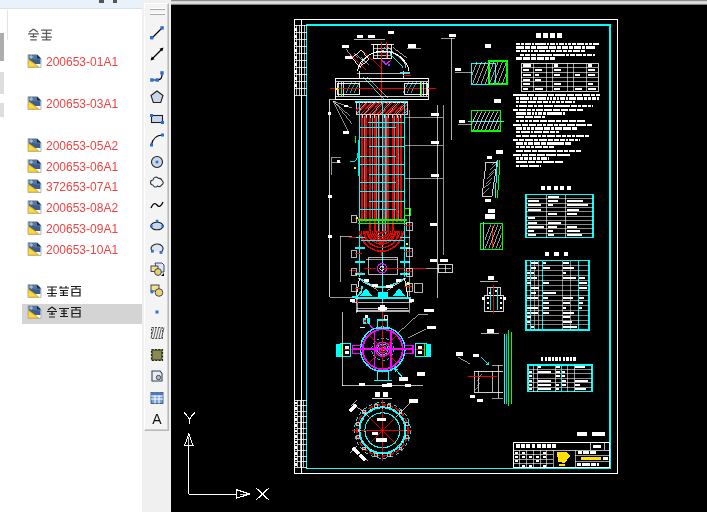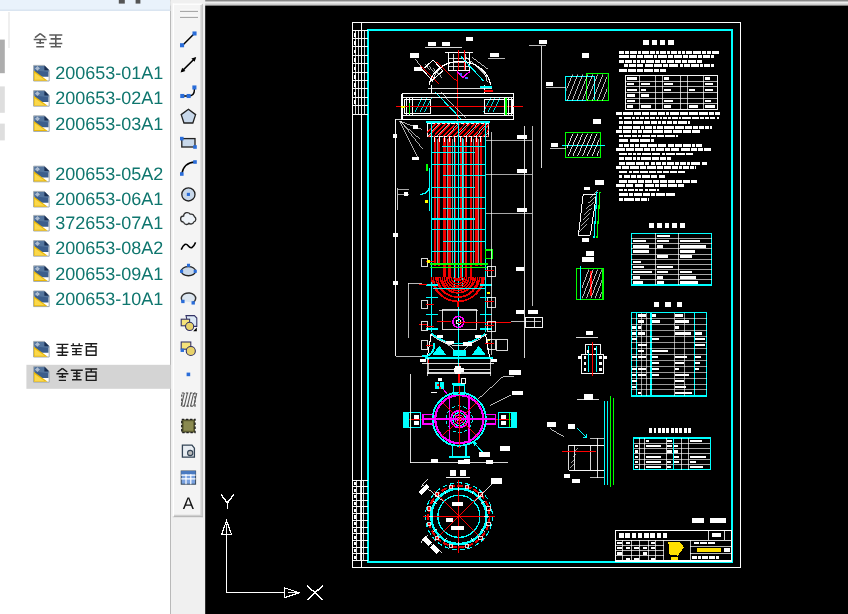--- a/index.html
+++ b/index.html
@@ -4,21 +4,21 @@
 body { width:707px; height:512px; overflow:hidden; font-family:"Liberation Sans", sans-serif; background:#000; }
 #root { position:relative; width:707px; height:512px; }
 #panel { position:absolute; left:0; top:0; width:142px; height:512px; background:#fff; }
 #panel .hdrband { position:absolute; left:0; top:0; width:142px; height:9px; background:#e9f2fb; border-bottom:1px solid #d5e2ee; }
 #panel .hmark { position:absolute; top:0; height:3px; background:#555; }
 #panel .colsep { position:absolute; left:7px; top:10px; width:1px; height:30px; background:#e4e4e4; }
 #panel .scroll1 { position:absolute; left:0; top:33px; width:4px; height:28px; background:#adadad; }
 #panel .scroll2 { position:absolute; left:0; top:72px; width:4px; height:22px; background:#dedede; }
 #panel .scroll3 { position:absolute; left:0; top:103px; width:4px; height:14px; background:#dedede; }
 .nmhdr { position:absolute; left:27px; top:26px; }
-.frow { position:absolute; left:26px; height:20px; width:116px; white-space:nowrap; font-size:15px; color:#0f766e; line-height:17px; }
+.frow { position:absolute; left:26px; height:20px; width:116px; white-space:nowrap; font-size:12px; color:#ef4444; line-height:17px; }
 .frow.sel { background:#d4d4d4; left:22px; padding-left:4px; width:120px; }
 .fic { display:inline-block; width:20px; vertical-align:-3px; }
 #tbar { position:absolute; left:142px; top:0; width:29px; height:512px; background:#f0f0f0; }
 #tstrip { position:absolute; left:2px; top:3px; width:25px; height:428px; background:#f4f4f4; border:1px solid #b8b8b8; border-top-color:#fff; border-left-color:#fff; box-shadow:inset -1px -1px 0 #d0d0d0; }
 .grip { position:absolute; left:5px; top:4px; width:15px; height:2px; border-top:1px solid #fff; border-bottom:1px solid #a8a8a8; }
 .grip2 { position:absolute; left:5px; top:9px; width:15px; height:2px; border-top:1px solid #fff; border-bottom:1px solid #a8a8a8; }
 .ticon { position:absolute; left:4px; width:16px; height:16px; }
 #canvas { position:absolute; left:171px; top:0; width:536px; height:512px; background:#000; }
 #topband { position:absolute; left:142px; top:0; width:565px; height:5px; background:linear-gradient(#6d6d6d,#efefef 40%,#c9c9c9 75%,#555); }
 </style></head><body>
@@ -1087,30 +1087,20 @@
     <div class="frow" style="top:53px"><span class="fic"><svg width="17" height="16" viewBox="0 0 17 16">
             <path d="M2 1.5 L11 1.5 L15 5.5 L15 14.5 L2 14.5 Z" fill="#fff" stroke="#9aa4ae" stroke-width="0.8"></path>
             <path d="M2.6 2 L10.8 2 L14.4 5.8 L14.4 11 L2.6 11 Z" fill="#3c5e8c"></path>
             <path d="M2.6 2 L10.8 2 L14.4 5.8 L14.4 7 L2.6 5.5 Z" fill="#53759e"></path>
             <path d="M11 1.5 L11 5.5 L15 5.5 Z" fill="#1a3054"></path>
             <path d="M2.2 14.2 L13.8 14.2 L2.2 5.8 Z" fill="#e8b70a"></path>
             <path d="M2.8 13.4 L11.2 13.4 L2.8 7.6 Z" fill="#fbd84a"></path>
             <circle cx="5.2" cy="4" r="1.1" fill="none" stroke="#c3cedd" stroke-width="0.7"></circle>
             <path d="M3.2 4 L7.2 4 M5.2 2.2 L5.2 5.8" stroke="#c3cedd" stroke-width="0.5"></path>
           </svg></span><span class="fn">200653-01A1</span></div>
-      <div class="frow" style="top:74px"><span class="fic"><svg width="17" height="16" viewBox="0 0 17 16">
-            <path d="M2 1.5 L11 1.5 L15 5.5 L15 14.5 L2 14.5 Z" fill="#fff" stroke="#9aa4ae" stroke-width="0.8"></path>
-            <path d="M2.6 2 L10.8 2 L14.4 5.8 L14.4 11 L2.6 11 Z" fill="#3c5e8c"></path>
-            <path d="M2.6 2 L10.8 2 L14.4 5.8 L14.4 7 L2.6 5.5 Z" fill="#53759e"></path>
-            <path d="M11 1.5 L11 5.5 L15 5.5 Z" fill="#1a3054"></path>
-            <path d="M2.2 14.2 L13.8 14.2 L2.2 5.8 Z" fill="#e8b70a"></path>
-            <path d="M2.8 13.4 L11.2 13.4 L2.8 7.6 Z" fill="#fbd84a"></path>
-            <circle cx="5.2" cy="4" r="1.1" fill="none" stroke="#c3cedd" stroke-width="0.7"></circle>
-            <path d="M3.2 4 L7.2 4 M5.2 2.2 L5.2 5.8" stroke="#c3cedd" stroke-width="0.5"></path>
-          </svg></span><span class="fn">200653-02A1</span></div>
       <div class="frow" style="top:95px"><span class="fic"><svg width="17" height="16" viewBox="0 0 17 16">
             <path d="M2 1.5 L11 1.5 L15 5.5 L15 14.5 L2 14.5 Z" fill="#fff" stroke="#9aa4ae" stroke-width="0.8"></path>
             <path d="M2.6 2 L10.8 2 L14.4 5.8 L14.4 11 L2.6 11 Z" fill="#3c5e8c"></path>
             <path d="M2.6 2 L10.8 2 L14.4 5.8 L14.4 7 L2.6 5.5 Z" fill="#53759e"></path>
             <path d="M11 1.5 L11 5.5 L15 5.5 Z" fill="#1a3054"></path>
             <path d="M2.2 14.2 L13.8 14.2 L2.2 5.8 Z" fill="#e8b70a"></path>
             <path d="M2.8 13.4 L11.2 13.4 L2.8 7.6 Z" fill="#fbd84a"></path>
             <circle cx="5.2" cy="4" r="1.1" fill="none" stroke="#c3cedd" stroke-width="0.7"></circle>
             <path d="M3.2 4 L7.2 4 M5.2 2.2 L5.2 5.8" stroke="#c3cedd" stroke-width="0.5"></path>
           </svg></span><span class="fn">200653-03A1</span></div>

